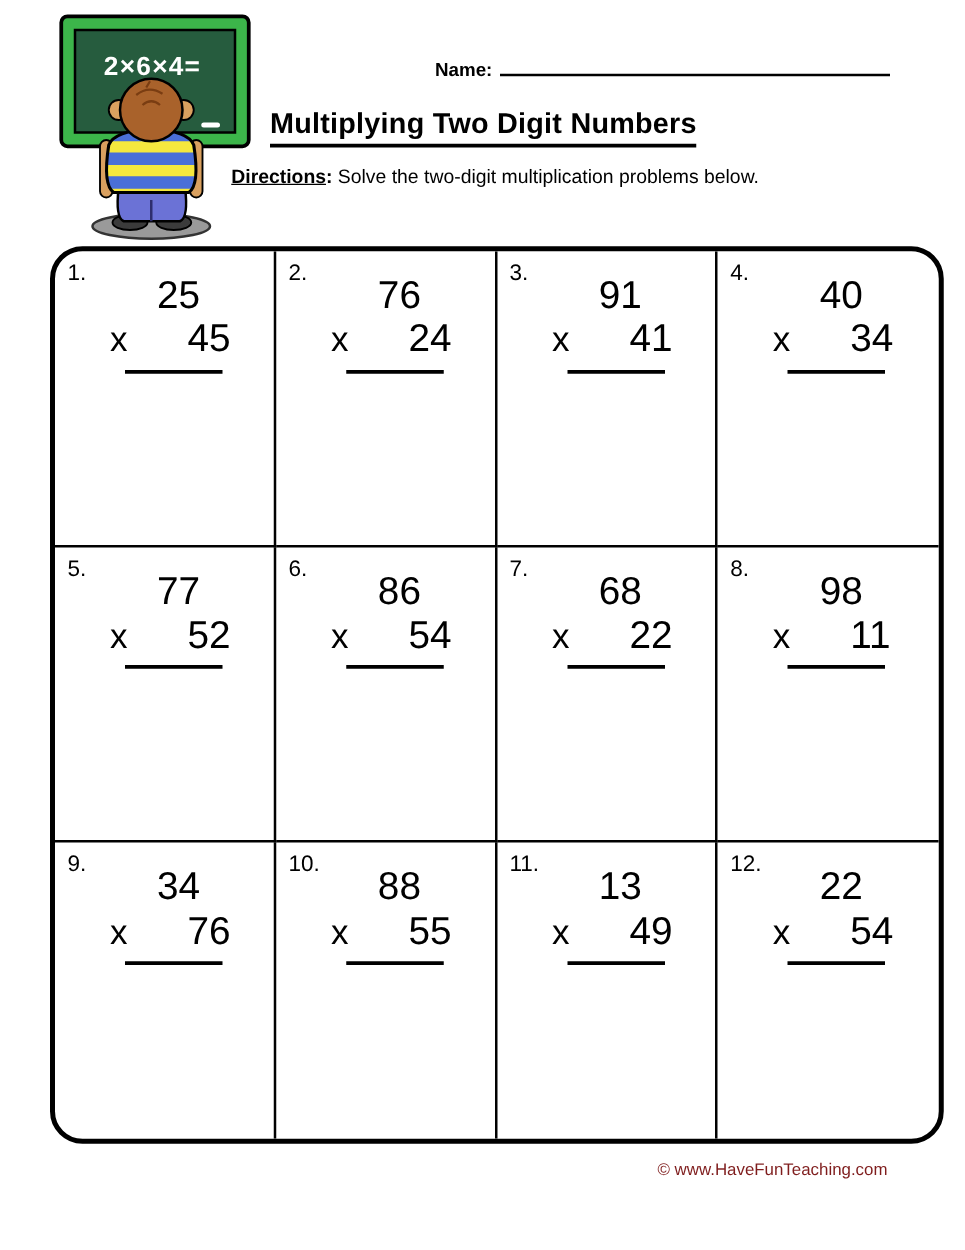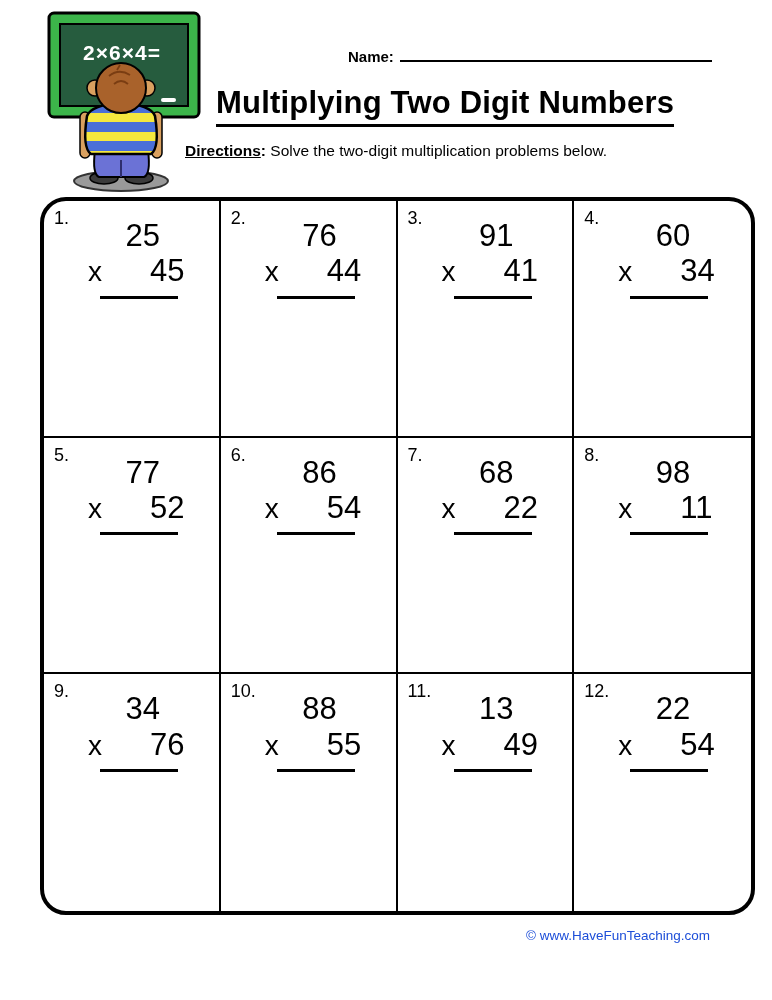--- a/index.html
+++ b/index.html
@@ -14,21 +14,21 @@
   .page { width: 772px; height: 984px; position: relative; }
 
   
   .header { position: relative; height: 197px; }
   .illustration { position: absolute; left: 33px; top: 8px; width: 172px; height: 188px; }
   .name-row { padding-top: 48px; margin-left: 348px; font-size: 15px; font-weight: bold; white-space: nowrap; }
   .name-line { display: inline-block; width: 312px; border-bottom: 2px solid #000; height: 13px; margin-left: 6px; }
   .title {
     display: inline-block;
     margin: 20px 0 0 216px;
-    font-size: 31px; font-weight: bold;
+    font-size: 23px; font-weight: bold;
     border-bottom: 3px solid #000; padding-bottom: 3px;
     letter-spacing: 0.2px;
   }
   .directions { margin: 15px 16px 0 185px; font-size: 15.5px; }
   .directions-label { font-weight: bold; text-decoration: underline; }
   .directions-colon { font-weight: bold; }
 
   
   .grid {
     margin-left: 40px; width: 715px; height: 718px;
@@ -44,21 +44,21 @@
   .cell.last-row { border-bottom: none; }
   .pnum { position: absolute; top: 7px; left: 10px; font-size: 18px; }
   .prob { margin: 17px 0 0 44px; width: 74px; font-size: 31px; line-height: 1.14; }
   .prob .top { text-align: right; padding-right: 2px; }
   .prob .brow { display: flex; justify-content: space-between; align-items: baseline; }
   .prob .op { font-size: 28px; }
   .prob .bot { padding-right: 2px; margin-left: 48px; }
   .ans-line { border-top: 3.5px solid #000; margin: 7px 0 0 12px; width: 78px; height: 0; }
 
   
-  .footer { width: 715px; margin: 13px 0 0 40px; text-align: right; padding-right: 45px; font-size: 13.5px; color: #1d4ed8; }
+  .footer { width: 715px; margin: 13px 0 0 40px; text-align: right; padding-right: 45px; font-size: 13.5px; color: #7f1d1d; }
 </style>
 </head>
 <body>
 
 <div class="page">
 
   <div class="header">
 
     <div class="illustration">
       <svg width="172" height="188" viewBox="0 0 172 188">
@@ -126,42 +126,42 @@
         <div class="ans-line"></div>
       </div>
     </div>
 
     <div class="cell">
       <span class="pnum">2.</span>
       <div class="prob">
         <div class="top">76</div>
         <div class="brow">
             <span class="op">x</span>
-            <span class="bot">44</span>
+            <span class="bot">24</span>
           </div>
         <div class="ans-line"></div>
       </div>
     </div>
 
     <div class="cell">
       <span class="pnum">3.</span>
       <div class="prob">
         <div class="top">91</div>
         <div class="brow">
             <span class="op">x</span>
             <span class="bot">41</span>
           </div>
         <div class="ans-line"></div>
       </div>
     </div>
 
     <div class="cell last-col">
       <span class="pnum">4.</span>
       <div class="prob">
-        <div class="top">60</div>
+        <div class="top">40</div>
         <div class="brow">
             <span class="op">x</span>
             <span class="bot">34</span>
           </div>
         <div class="ans-line"></div>
       </div>
     </div>
 
     <div class="cell">
       <span class="pnum">5.</span>

